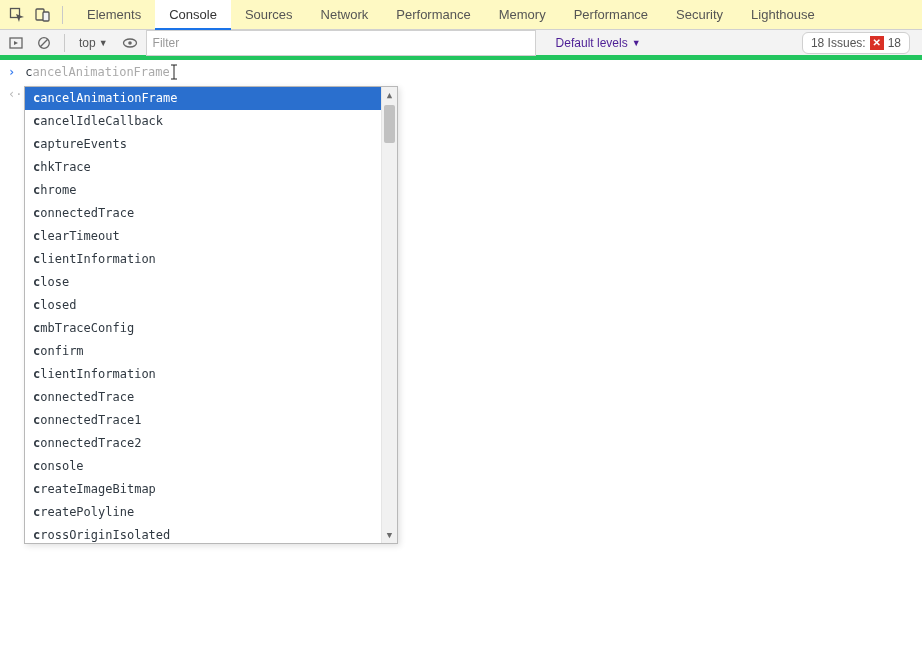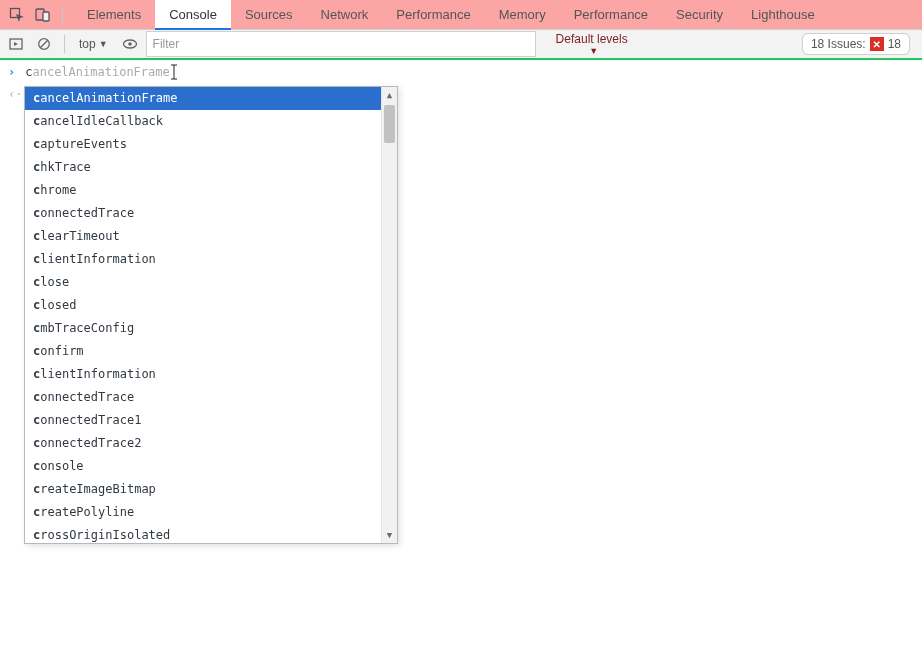--- a/index.html
+++ b/index.html
@@ -10,21 +10,21 @@
       background: #fff;
       width: 922px;
       height: 670px;
       overflow: hidden;
     }
     .tab-bar {
       display: flex;
       align-items: center;
       height: 30px;
       border-bottom: 1px solid #d0d0d0;
-      background: #fca5a5;
+      background: #fef9c3;
     }
     .tab-bar-left {
       display: flex;
       align-items: center;
       padding: 0 6px;
       gap: 4px;
     }
     .icon-btn {
       display: flex;
       align-items: center;
@@ -53,21 +53,21 @@
     }
     .tab.active {
       color: #333;
       border-bottom: 2px solid #1a73e8;
       background: #fff;
     }
     .console-toolbar {
       display: flex;
       align-items: center;
       height: 30px;
-      border-bottom: 2px solid #22c55e;
+      border-bottom: 5px solid #22c55e;
       background: #f3f3f3;
       padding: 0 4px;
       gap: 4px;
     }
     .toolbar-btn {
       display: flex;
       align-items: center;
       justify-content: center;
       width: 24px;
       height: 24px;
@@ -90,25 +90,24 @@
       font-size: 12px;
       color: #333;
       width: 390px;
       outline: none;
     }
     .filter-input::placeholder { color: #999; }
     .levels-selector {
       display: flex;
       align-items: center;
       padding: 0 8px;
-      color: #7f1d1d;
+      color: #4c1d95;
       font-size: 12px;
       cursor: pointer;
       margin-left: 8px;
-      flex-direction: column;
     }
     .levels-selector .tri { font-size: 9px; margin-left: 4px; }
     .issues-chip {
       display: flex;
       align-items: center;
       padding: 0 8px;
       color: #555;
       font-size: 12px;
       cursor: pointer;
       border: 1px solid #d0d0d0;

